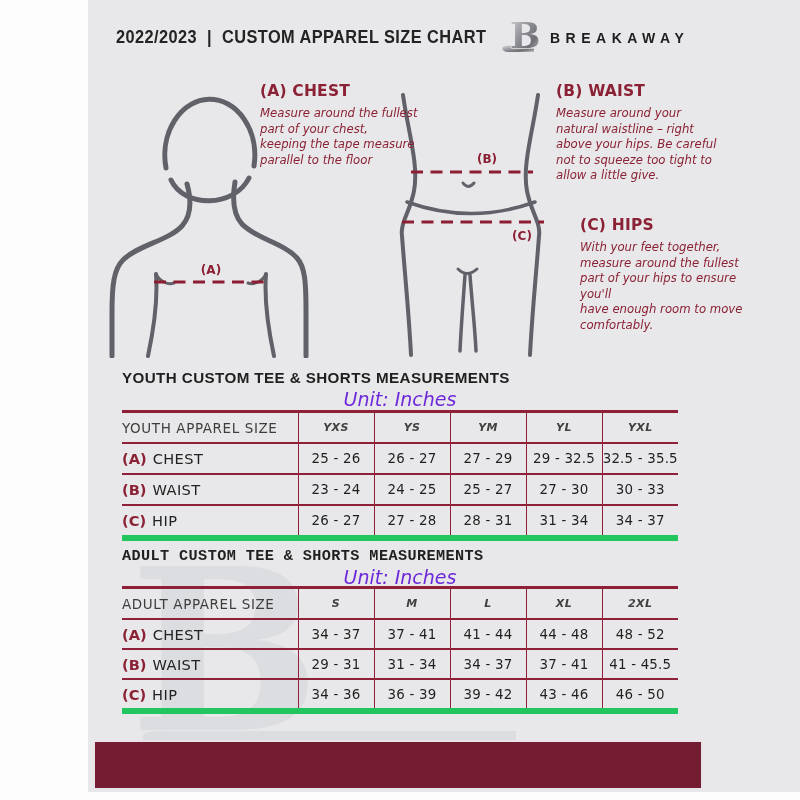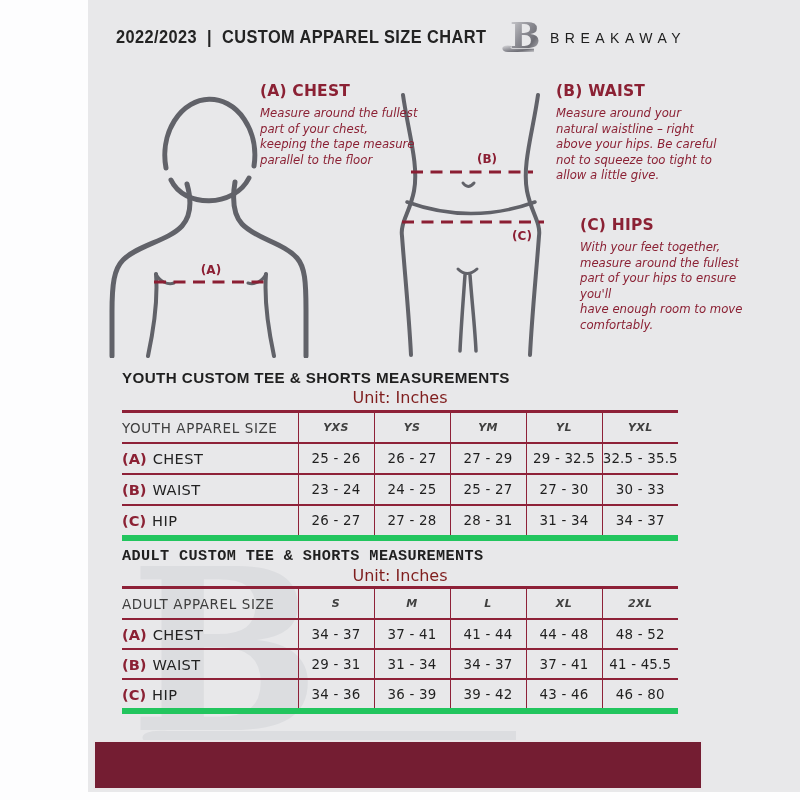--- a/index.html
+++ b/index.html
@@ -5,21 +5,21 @@
   html,body{margin:0;padding:0;}
   .page{position:relative;width:800px;height:800px;background:#fdfdfe;overflow:hidden;
         font-family:"DejaVu Sans",sans-serif;color:#222;}
   .content{position:absolute;left:88px;top:0;width:756px;height:792px;background:#e8e8ea;}
 
   
   .doc-title{position:absolute;left:28px;top:26px;font-family:"Liberation Sans",sans-serif;
              font-weight:bold;font-size:19px;letter-spacing:.5px;color:#232323;
              transform:scaleX(.86);transform-origin:left center;white-space:pre;}
   .brand{position:absolute;left:412px;top:12px;display:flex;align-items:center;}
-  .brand-name{font-family:"Liberation Sans",sans-serif;font-weight:normal;font-size:14px;
+  .brand-name{font-family:"Liberation Sans",sans-serif;font-weight:bold;font-size:14px;
               letter-spacing:5.5px;color:#1e1e1e;margin-left:8px;margin-top:6px;}
 
   
   .fig{position:absolute;}
   .fig1{left:20px;top:76px;}
   .fig2{left:304px;top:93px;}
   .guide-block{position:absolute;color:#8b2134;}
   .guide-a{left:172px;top:82px;width:158px;}
   .guide-b{left:468px;top:82px;width:168px;}
   .guide-c{left:492px;top:216px;width:178px;}
@@ -27,21 +27,21 @@
   .guide-block p{margin:0;font-style:italic;font-size:11.7px;line-height:15.6px;white-space:pre-line;}
 
   
   .watermark{position:absolute;left:30px;top:552px;pointer-events:none;}
 
   
   .sec-title{position:absolute;left:34px;width:556px;text-align:left;
              font-family:"Liberation Sans",sans-serif;font-weight:bold;font-size:15.2px;
              letter-spacing:.4px;color:#1f1f1f;}
   .sec-unit{position:absolute;left:34px;width:556px;text-align:center;
-            font-size:16px;color:#7f1d1d;}
+            font-style:italic;font-size:19px;color:#6d28d9;}
   .y-title{top:369px;} .y-unit{top:388px;}
   .a-title{top:547px;font-family:Liberation Mono, monospace;} .a-unit{top:566px;}
   table.size{position:absolute;left:34px;width:556px;border-collapse:collapse;table-layout:fixed;
              border-top:3px solid #8e2138;border-bottom:6px solid #22c55e;}
   .y-table{top:410px;} .a-table{top:586px;}
   table.size col.c0{width:176px;} table.size col.cn{width:76px;}
   table.size th,table.size td{padding:0;border-bottom:2px solid #8e2138;vertical-align:middle;}
   table.size th:not(:first-child),table.size td:not(:first-child){border-left:1.7px solid #8e2138;text-align:center;}
   table.size thead th{height:29px;}
   .y-table tbody td{height:29px;} .a-table tbody td{height:28px;}
@@ -217,20 +217,20 @@
           <td class="val">34 - 37</td>
           <td class="val">37 - 41</td>
           <td class="val">41 - 45.5</td>
         </tr>
         <tr>
           <td class="lab"><span class="pfx">(C)</span><span class="lbl">HIP</span></td>
           <td class="val">34 - 36</td>
           <td class="val">36 - 39</td>
           <td class="val">39 - 42</td>
           <td class="val">43 - 46</td>
-          <td class="val">46 - 80</td>
+          <td class="val">46 - 50</td>
         </tr>
       </tbody>
     </table>
 
     <div class="footer-bar"></div>
   </div>
 </div>
 
 </body></html>

